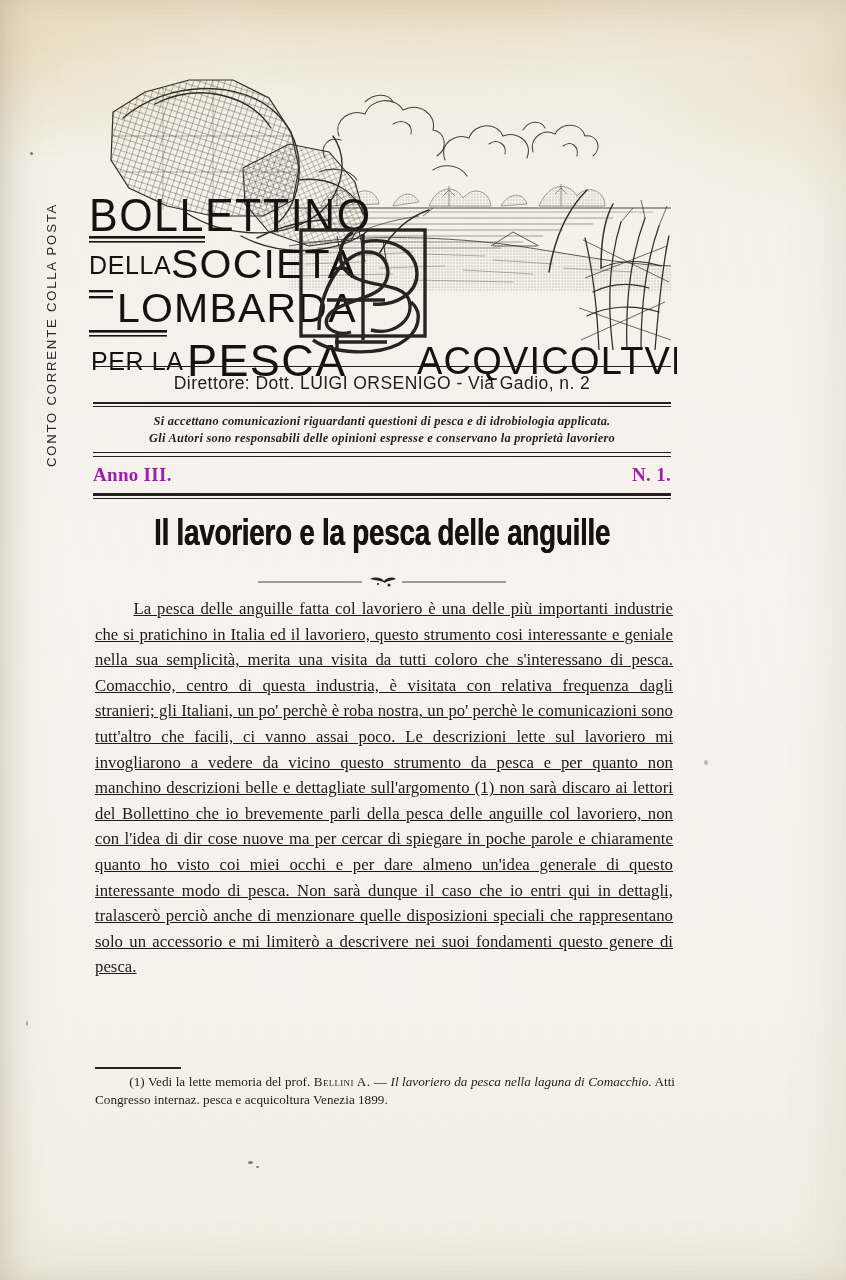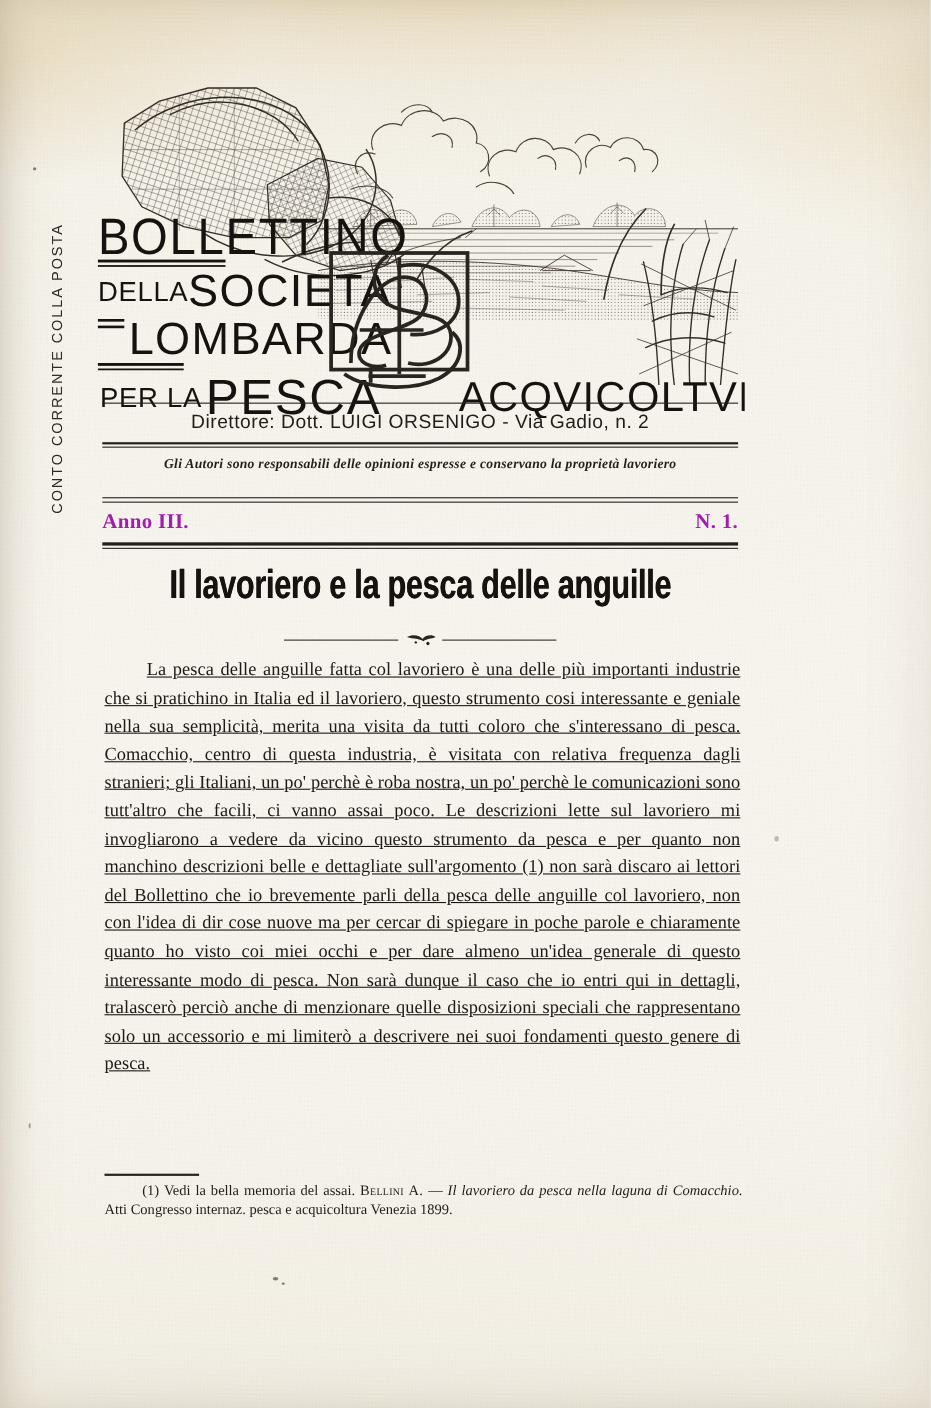--- a/index.html
+++ b/index.html
@@ -314,20 +314,21 @@
     </g>
   </svg>
 </div>
 
 <div class="rule thin" style="top:366px;"></div>
 <div id="director">Direttore: Dott. LUIGI ORSENIGO - Via Gadio, n. 2</div>
 <div class="rule med" style="top:402px;"></div>
 <div class="rule thin" style="top:406px;"></div>
 
 <div id="notice">
+  <div>Si accettano comunicazioni riguardanti questioni di pesca e di idrobiologia applicata.</div>
   <div>Gli Autori sono responsabili delle opinioni espresse e conservano la proprietà lavoriero</div>
 </div>
 
 <div class="rule thin" style="top:452px;"></div>
 <div class="rule thin" style="top:456px;"></div>
 
 <div id="issueline">
   <span>Anno III.</span>
   <span>N. 1.</span>
 </div>
@@ -349,17 +350,17 @@
 
 <div id="body">
   <p>La pesca delle anguille fatta col lavoriero è una delle più importanti industrie che si pratichino in Italia ed il lavoriero, questo strumento cosi interessante e geniale nella sua semplicità, merita una visita da tutti coloro che s'interessano di pesca. Comacchio, centro di questa industria, è visitata con relativa frequenza dagli stranieri; gli Italiani, un po' perchè è roba nostra, un po' perchè le comunicazioni sono tutt'altro che facili, ci vanno assai poco. Le descrizioni lette sul lavoriero mi invogliarono a vedere da vicino questo strumento da pesca e per quanto non manchino descrizioni belle e dettagliate sull'argomento (1) non sarà discaro ai lettori del Bollettino che io brevemente parli della pesca delle anguille col lavoriero, non con l'idea di dir cose nuove ma per cercar di spiegare in poche parole e chiaramente quanto ho visto coi miei occhi e per dare almeno un'idea generale di questo interessante modo di pesca. Non sarà dunque il caso che io entri qui in dettagli, tralascerò perciò anche di menzionare quelle disposizioni speciali che rappresentano solo un accessorio e mi limiterò a descrivere nei suoi fondamenti questo genere di pesca.</p>
 </div>
 
 <div id="foot-rule"></div>
 
 <div id="footnote">
   <span class="ind">
     <span>(1)</span>
-    <span>Vedi la bella memoria del assai. </span><span class="sc">Bellini A.</span><span> — </span><span class="it">Il lavoriero da pesca nella laguna di Comacchio.</span><span> Atti Congresso internaz. pesca e acquicoltura Venezia 1899.</span>
+    <span>Vedi la lette memoria del prof. </span><span class="sc">Bellini A.</span><span> — </span><span class="it">Il lavoriero da pesca nella laguna di Comacchio.</span><span> Atti Congresso internaz. pesca e acquicoltura Venezia 1899.</span>
   </span>
 </div>
 
 <div id="edgeshade"></div>
 
 </body></html>

